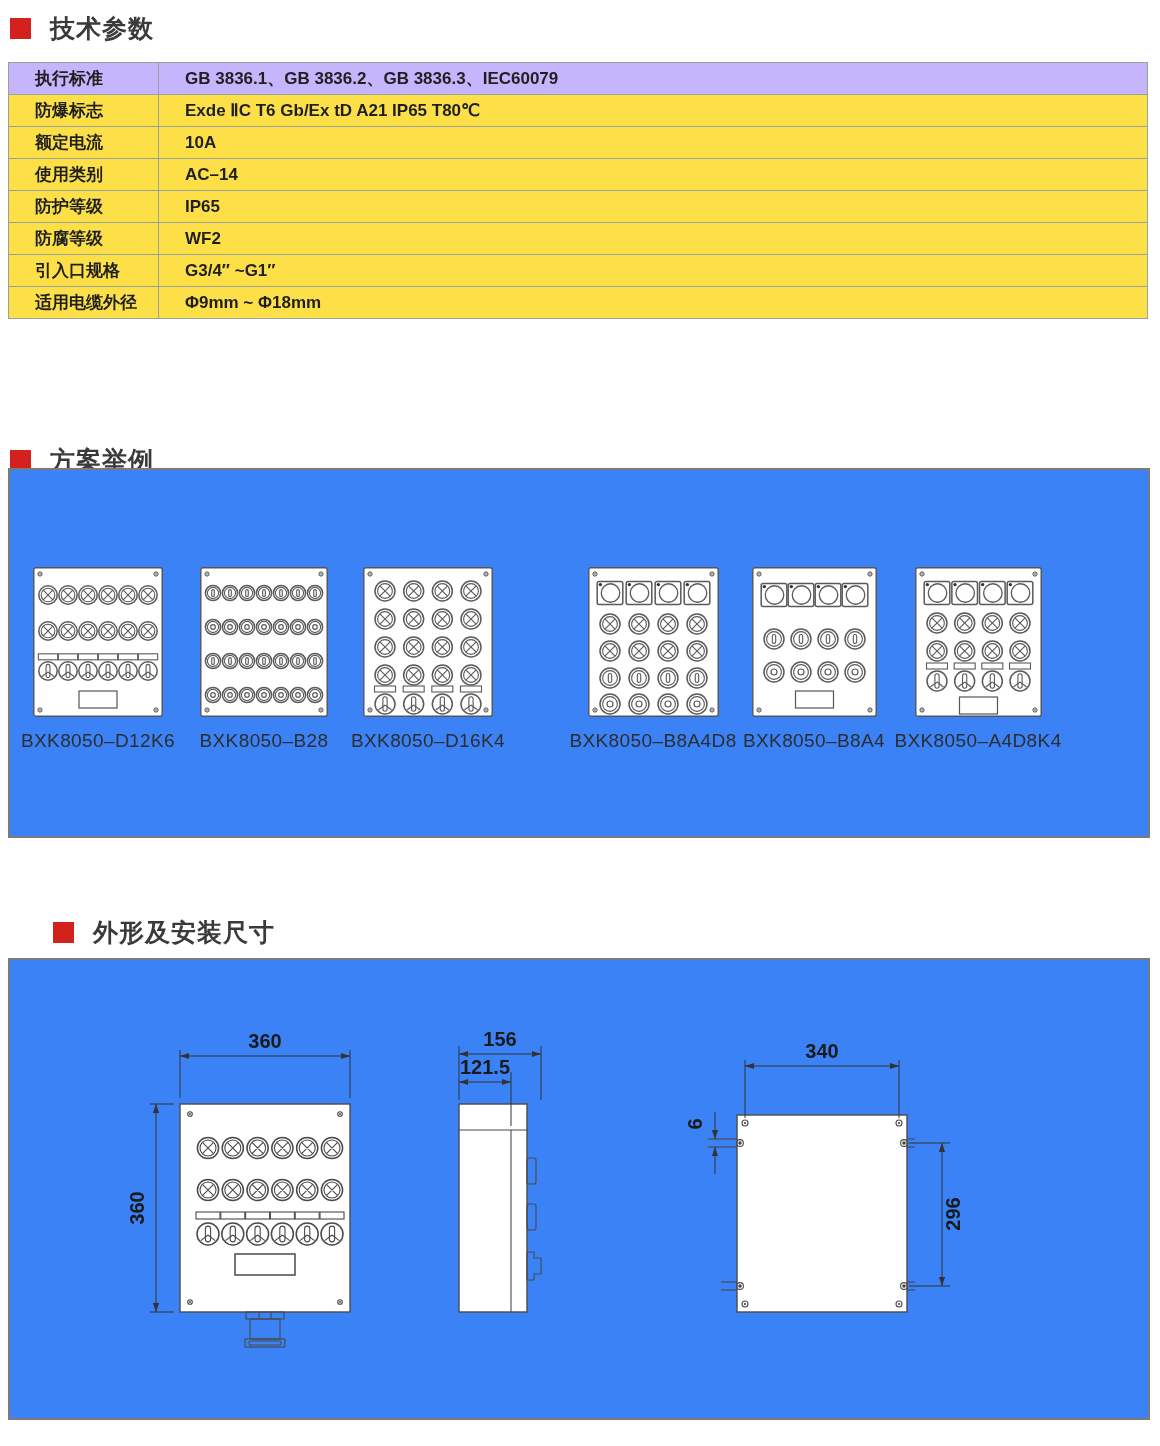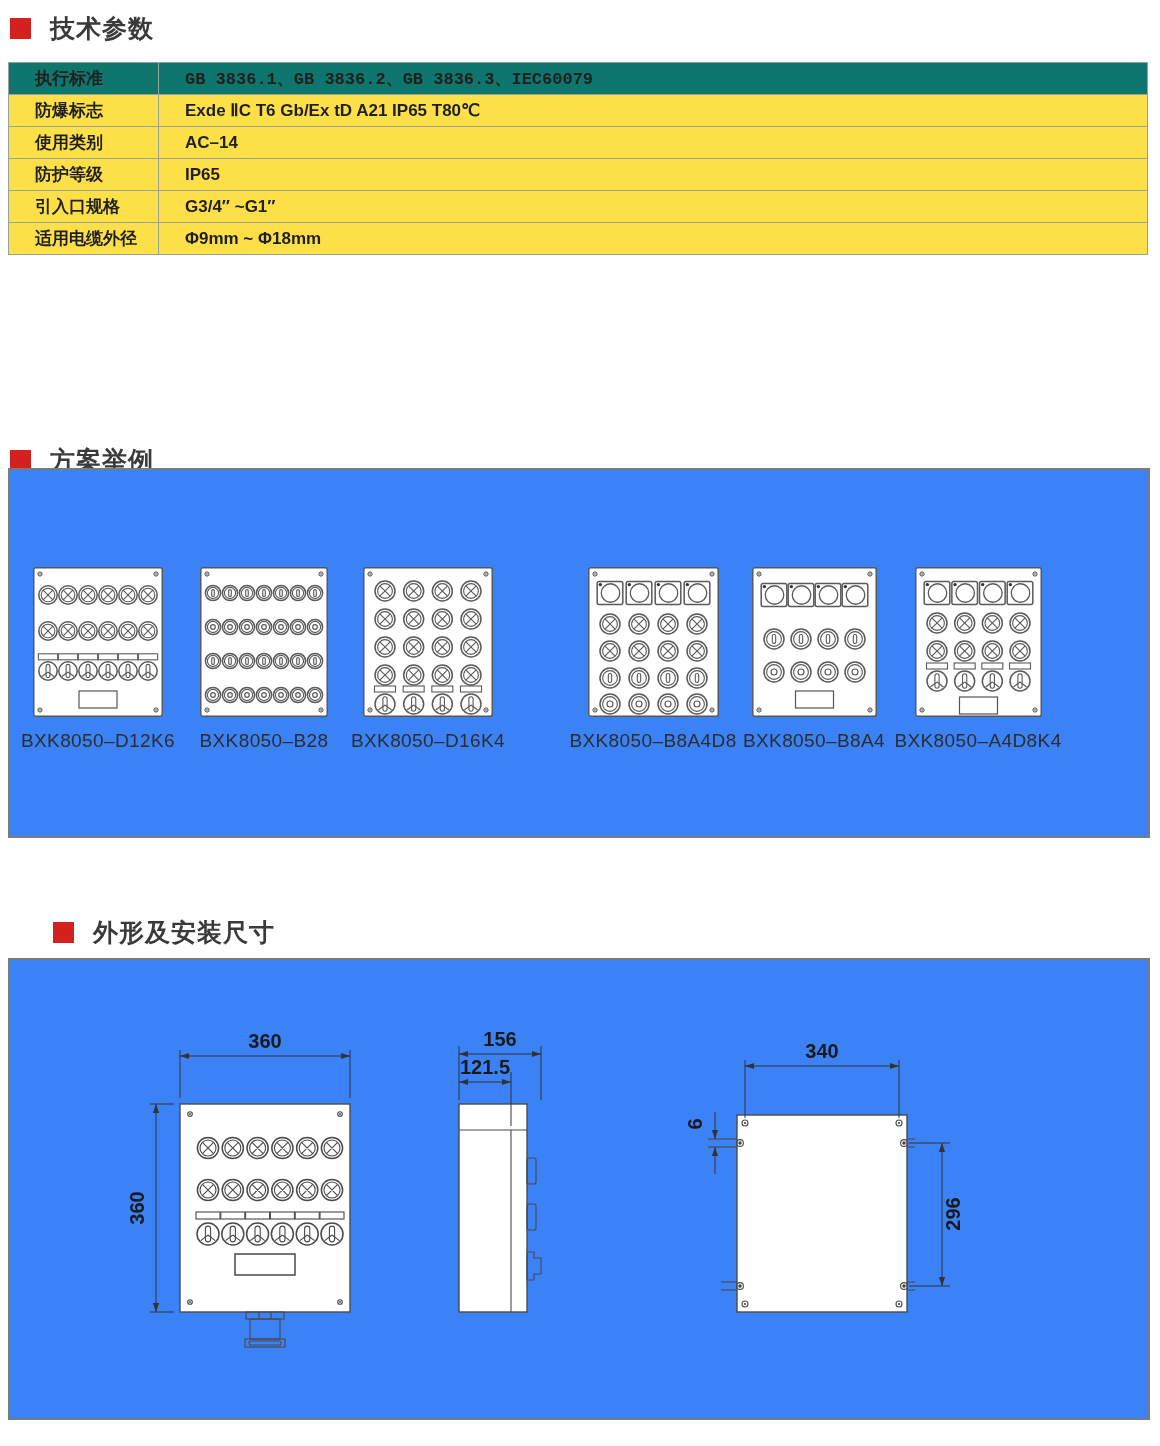--- a/index.html
+++ b/index.html
@@ -8,21 +8,21 @@
     font-family:"Liberation Sans",sans-serif;overflow:hidden;
   }
   .sec-h{position:absolute;left:10px;display:flex;align-items:center;gap:19px;}
   .bullet{width:21px;height:21px;background:#d3211e;flex:0 0 auto;}
   .sec-title{font-size:25px;font-weight:600;color:#3a3a3a;letter-spacing:1px;line-height:1;}
   table.spec{position:absolute;left:8px;top:62px;width:1140px;border-collapse:collapse;table-layout:fixed;}
   table.spec td{
     height:31px;border:1px solid #99a19b;background:#fde047;
     font-size:17px;font-weight:bold;color:#1f1f1f;padding:0 4px 0 26px;white-space:nowrap;
   }
-  table.spec tr.hd td{background:#0f766e;font-family:Liberation Mono, monospace;}
+  table.spec tr.hd td{background:#c4b5fd;}
   .box{position:absolute;left:8px;background:#3b82f6;border:2px solid #7b7b7b;}
   #scheme-box{top:468px;width:1138px;height:366px;}
   #dim-box{top:958px;width:1138px;height:458px;}
   .panel{position:absolute;top:97px;height:150px;}
   .panel svg{display:block;}
   .plabel{
     position:absolute;top:260px;transform:translateX(-50%);
     font-size:19px;color:#2d2d2d;letter-spacing:0.4px;white-space:nowrap;
   }
   
@@ -49,26 +49,34 @@
   <tbody>
     <tr class="hd">
         <td>执行标准</td>
         <td>GB 3836.1、GB 3836.2、GB 3836.3、IEC60079</td>
       </tr>
     <tr>
         <td>防爆标志</td>
         <td>Exde ⅡC T6 Gb/Ex tD A21 IP65 T80℃</td>
       </tr>
     <tr>
+        <td>额定电流</td>
+        <td>10A</td>
+      </tr>
+    <tr>
         <td>使用类别</td>
         <td>AC–14</td>
       </tr>
     <tr>
         <td>防护等级</td>
         <td>IP65</td>
+      </tr>
+    <tr>
+        <td>防腐等级</td>
+        <td>WF2</td>
       </tr>
     <tr>
         <td>引入口规格</td>
         <td>G3/4″ ~G1″</td>
       </tr>
     <tr>
         <td>适用电缆外径</td>
         <td>Φ9mm ~ Φ18mm</td>
       </tr>
   </tbody>

